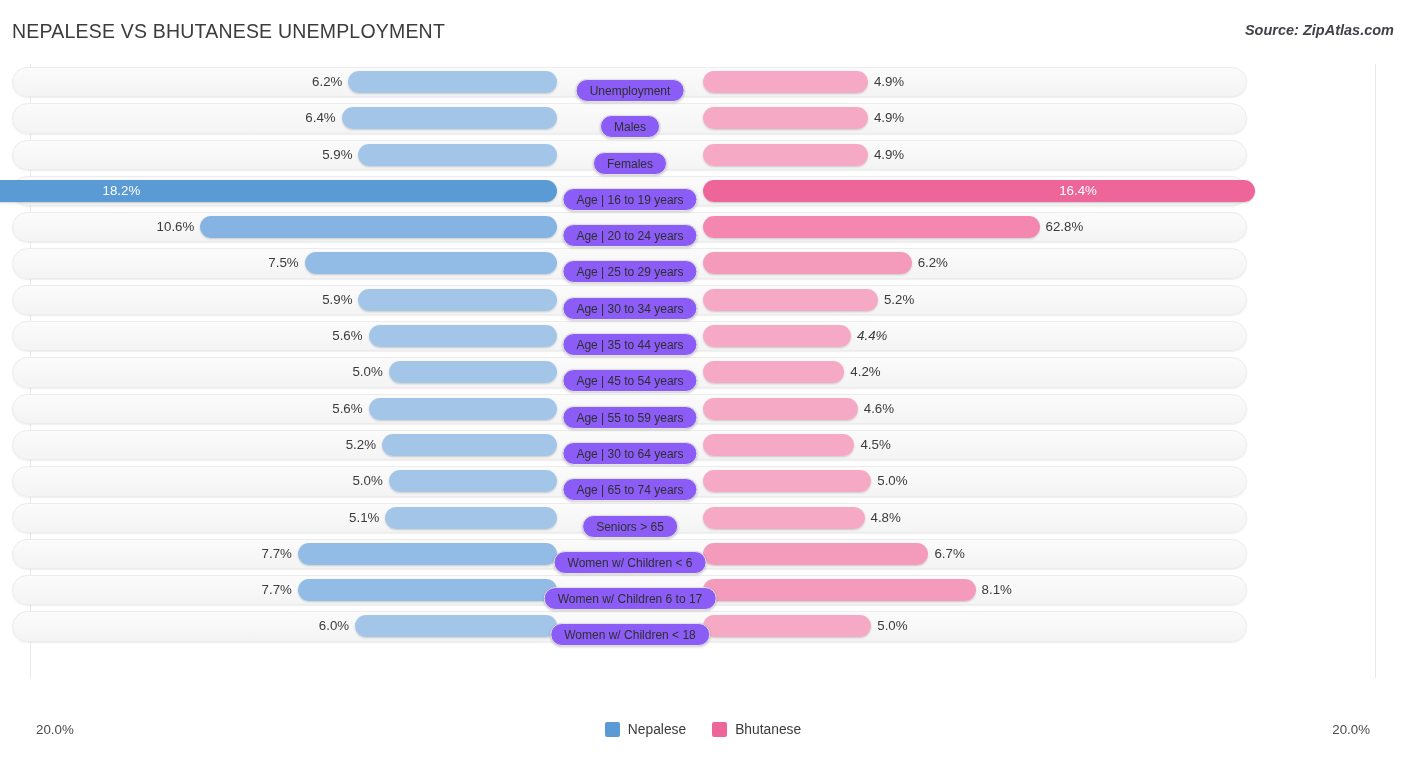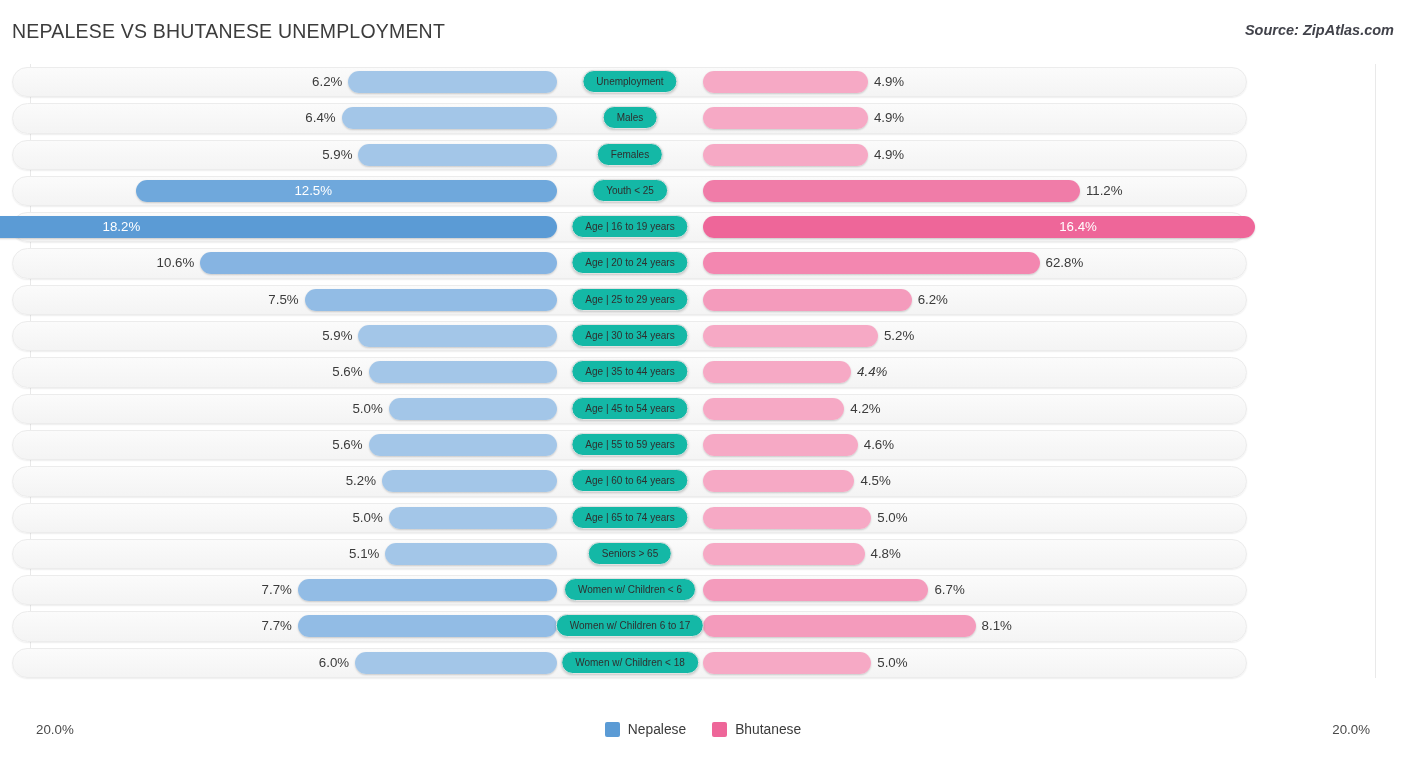--- a/index.html
+++ b/index.html
@@ -66,28 +66,28 @@
   .val {
     position: absolute; top: 8px;
     font-size: 13.3px; color: #3b3b3b;
     line-height: 20px; white-space: nowrap;
   }
   .val.l { text-align: right; }
   .val.r { text-align: center; }
   .val.inside { color: #ffffff; }
 
   .pill {
-    position: absolute; left: 50%; top: 6px;
+    position: absolute; left: 50%; top: 15px;
     transform: translateX(-50%);
     height: 23px; line-height: 22px;
     padding: 0 13px;
-    background: #14b8a6;
+    background: #8b5cf6;
     border: 1px solid #e2e2e2;
     border-radius: 12px;
-    font-size: 10px; color: #2f2f2f;
+    font-size: 12px; color: #2f2f2f;
     white-space: nowrap;
     box-shadow: 0 1px 2.5px rgba(0,0,0,.2);
     z-index: 5;
   }
 
   
   .axis {
     position: absolute; top: 722px;
     font-size: 13.3px; color: #4a4a4a; white-space: nowrap;
   }
@@ -140,30 +140,20 @@
             <div class="bar l" title="Females — Nepalese: 5.9%" style="width: 198.535px; background: linear-gradient(rgb(163, 198, 232), rgb(163, 198, 232));"></div>
             <div class="bar r" title="Females — Bhutanese: 4.9%" style="width: 164.885px; background: linear-gradient(rgb(246, 169, 197), rgb(246, 169, 197));"></div>
             <div class="val l" style="right: 907.535px;">5.9%</div>
             <div class="val r" style="left: 873.885px;">4.9%</div>
           </div>
           <div class="pill">Females</div>
         </div>
         <div class="row">
           <div class="track"></div>
           <div class="bars">
-            <div class="bar l" title="Youth &lt; 25 — Nepalese: 12.5%" style="width: 420.625px; background: linear-gradient(rgb(111, 168, 220), rgb(111, 168, 220));"></div>
-            <div class="bar r" title="Youth &lt; 25 — Bhutanese: 11.2%" style="width: 376.88px; background: linear-gradient(rgb(240, 124, 168), rgb(240, 124, 168));"></div>
-            <div class="val l inside" style="right: auto; left: 294.375px;">12.5%</div>
-            <div class="val r" style="left: 1085.88px;">11.2%</div>
-          </div>
-          <div class="pill">Youth &lt; 25</div>
-        </div>
-        <div class="row">
-          <div class="track"></div>
-          <div class="bars">
             <div class="bar l" title="Age | 16 to 19 years — Nepalese: 18.2%" style="width: 612.43px; background: linear-gradient(rgb(91, 155, 213), rgb(91, 155, 213));"></div>
             <div class="bar r" title="Age | 16 to 19 years — Bhutanese: 16.4%" style="width: 551.86px; background: linear-gradient(rgb(238, 102, 153), rgb(238, 102, 153));"></div>
             <div class="val l inside" style="right: auto; left: 102.57px;">18.2%</div>
             <div class="val r inside" style="left: auto; right: 163.14px;">16.4%</div>
           </div>
           <div class="pill">Age | 16 to 19 years</div>
         </div>
         <div class="row">
           <div class="track"></div>
           <div class="bars">
@@ -225,21 +215,21 @@
           <div class="pill">Age | 55 to 59 years</div>
         </div>
         <div class="row">
           <div class="track"></div>
           <div class="bars">
             <div class="bar l" title="Age | 60 to 64 years — Nepalese: 5.2%" style="width: 174.98px; background: linear-gradient(rgb(163, 198, 232), rgb(163, 198, 232));"></div>
             <div class="bar r" title="Age | 60 to 64 years — Bhutanese: 4.5%" style="width: 151.425px; background: linear-gradient(rgb(246, 169, 197), rgb(246, 169, 197));"></div>
             <div class="val l" style="right: 883.98px;">5.2%</div>
             <div class="val r" style="left: 860.425px;">4.5%</div>
           </div>
-          <div class="pill">Age | 60 to 64 years</div>
+          <div class="pill">Age | 30 to 64 years</div>
         </div>
         <div class="row">
           <div class="track"></div>
           <div class="bars">
             <div class="bar l" title="Age | 65 to 74 years — Nepalese: 5.0%" style="width: 168.25px; background: linear-gradient(rgb(163, 198, 232), rgb(163, 198, 232));"></div>
             <div class="bar r" title="Age | 65 to 74 years — Bhutanese: 5.0%" style="width: 168.25px; background: linear-gradient(rgb(246, 169, 197), rgb(246, 169, 197));"></div>
             <div class="val l" style="right: 877.25px;">5.0%</div>
             <div class="val r" style="left: 877.25px;">5.0%</div>
           </div>
           <div class="pill">Age | 65 to 74 years</div>

